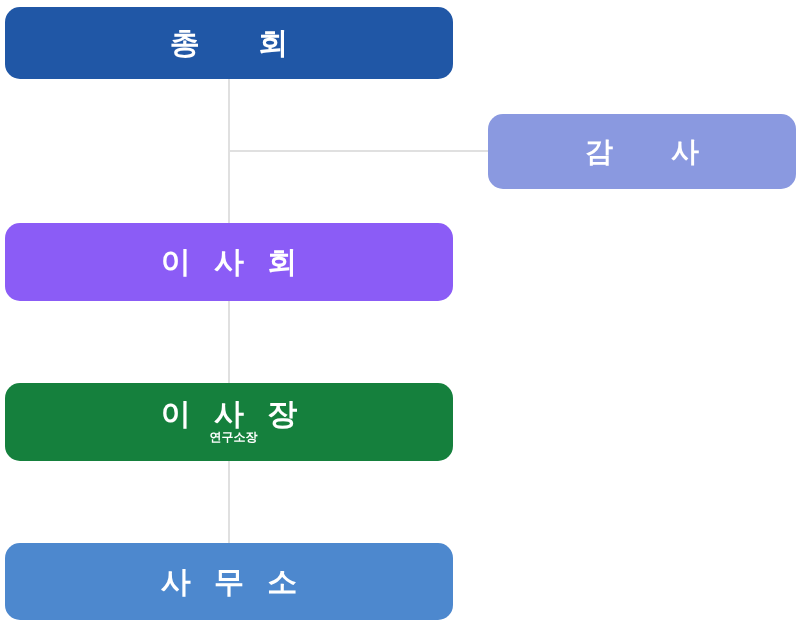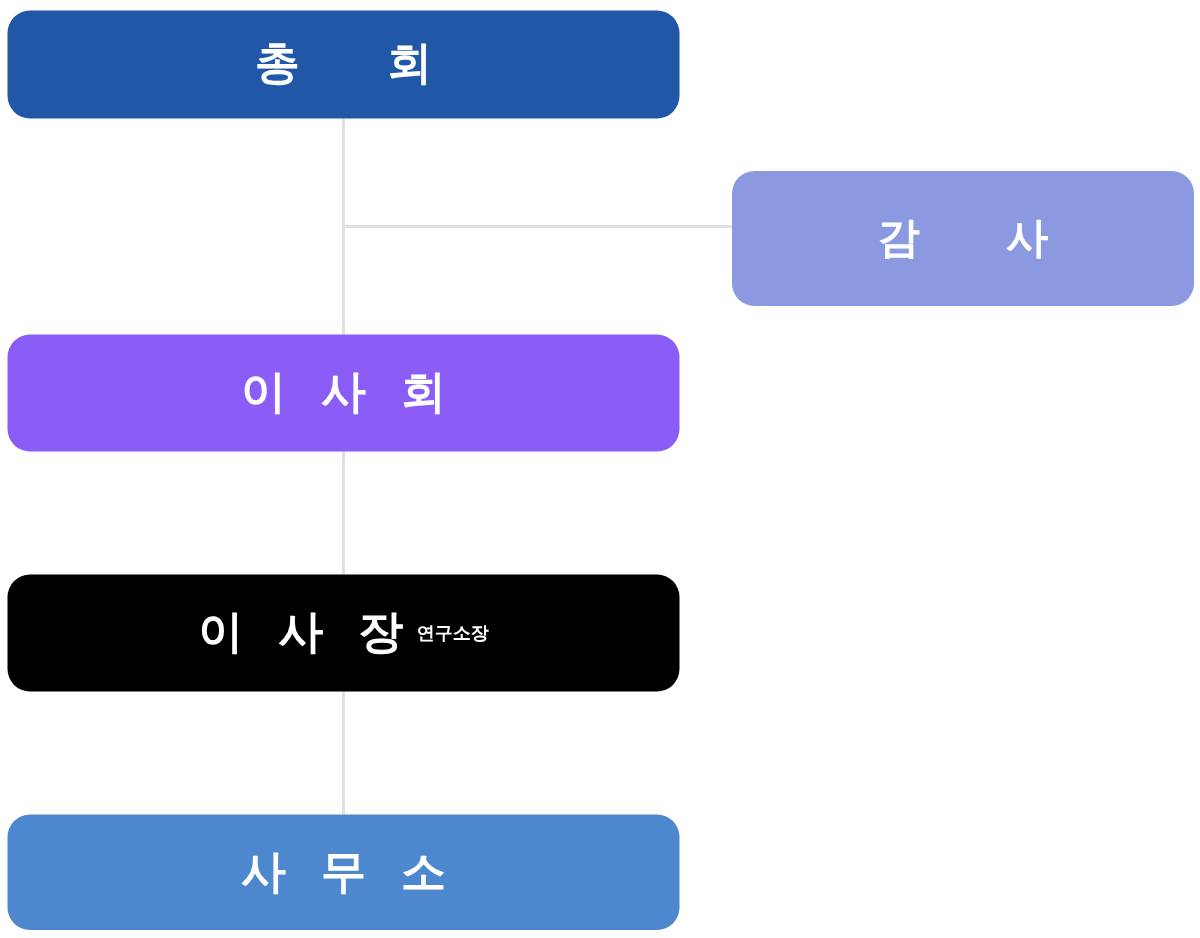--- a/index.html
+++ b/index.html
@@ -39,21 +39,21 @@
     margin-left: 9px;
     white-space: nowrap;
   }
   .connector {
     position: absolute;
     background: #e0e0e0;
     z-index: 1;
   }
   
   .node-general-assembly { left: 5px;   top: 7px;   width: 448px; height: 72px; }
-  .node-auditor          { left: 488px; top: 114px; width: 308px; height: 90px; }
+  .node-auditor          { left: 488px; top: 114px; width: 308px; height: 75px; }
   .node-auditor .node-label { font-size: 28px; }
   .node-board            { left: 5px;   top: 223px; width: 448px; height: 78px; }
   .node-chairman         { left: 5px;   top: 383px; width: 448px; height: 78px; }
   .node-office           { left: 5px;   top: 543px; width: 448px; height: 77px; }
   .connector-vertical    { left: 228px; top: 79px;  width: 2px;   height: 464px; }
   .connector-horizontal  { left: 229px; top: 150px; width: 259px; height: 2px; }
 </style>
 </head>
 <body>
 
@@ -68,21 +68,21 @@
     </div>
 
   <div class="node node-auditor" style="background: rgb(138, 153, 224);">
       <span class="node-label ws-wide">감 사</span>
     </div>
 
   <div class="node node-board" style="background: #8b5cf6;">
       <span class="node-label ws-mid">이 사 회</span>
     </div>
 
-  <div class="node node-chairman" style="background: #000000;">
+  <div class="node node-chairman" style="background: #15803d; flex-direction: column;">
       <span class="node-label ws-mid">이 사 장</span>
       <span class="node-sublabel">연구소장</span>
     </div>
 
   <div class="node node-office" style="background: rgb(77, 136, 206); justify-content: center;">
       <span class="node-label ws-mid">사 무 소</span>
     </div>
 
 </div>
 

